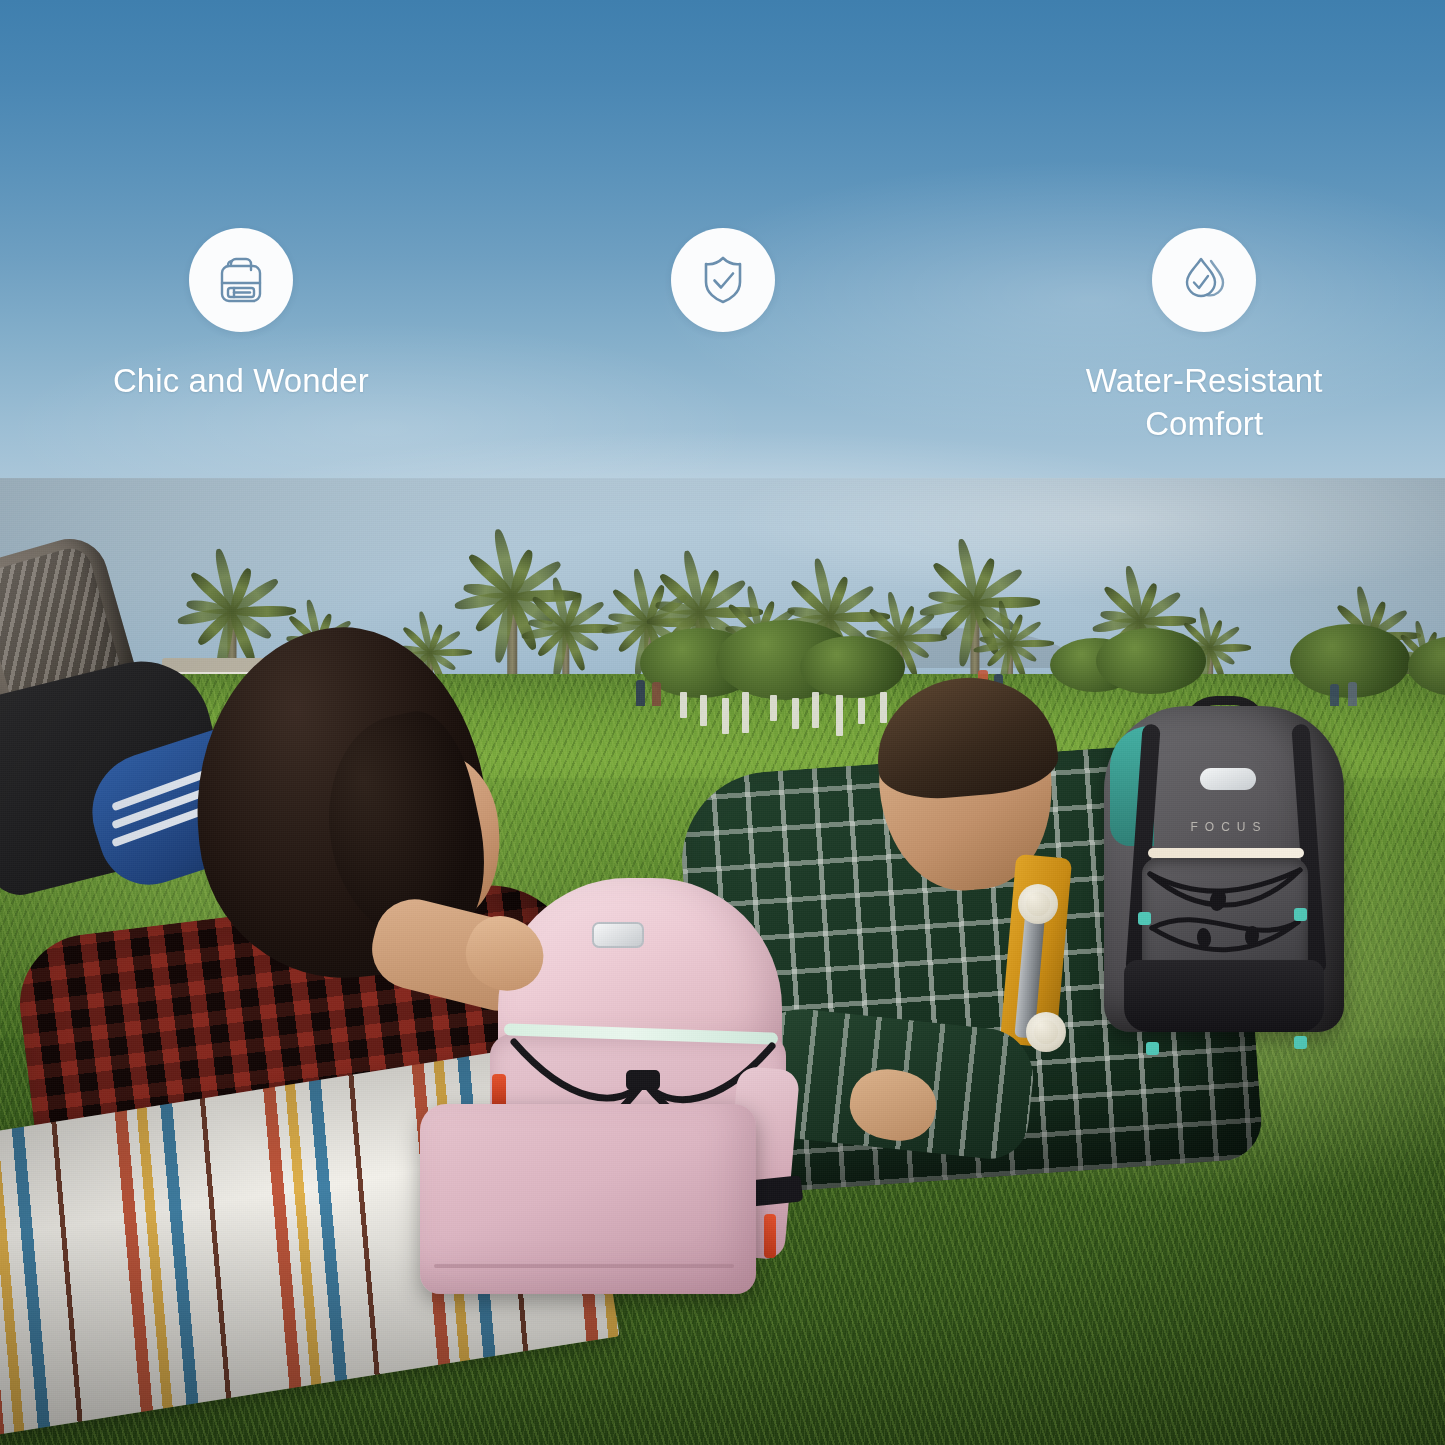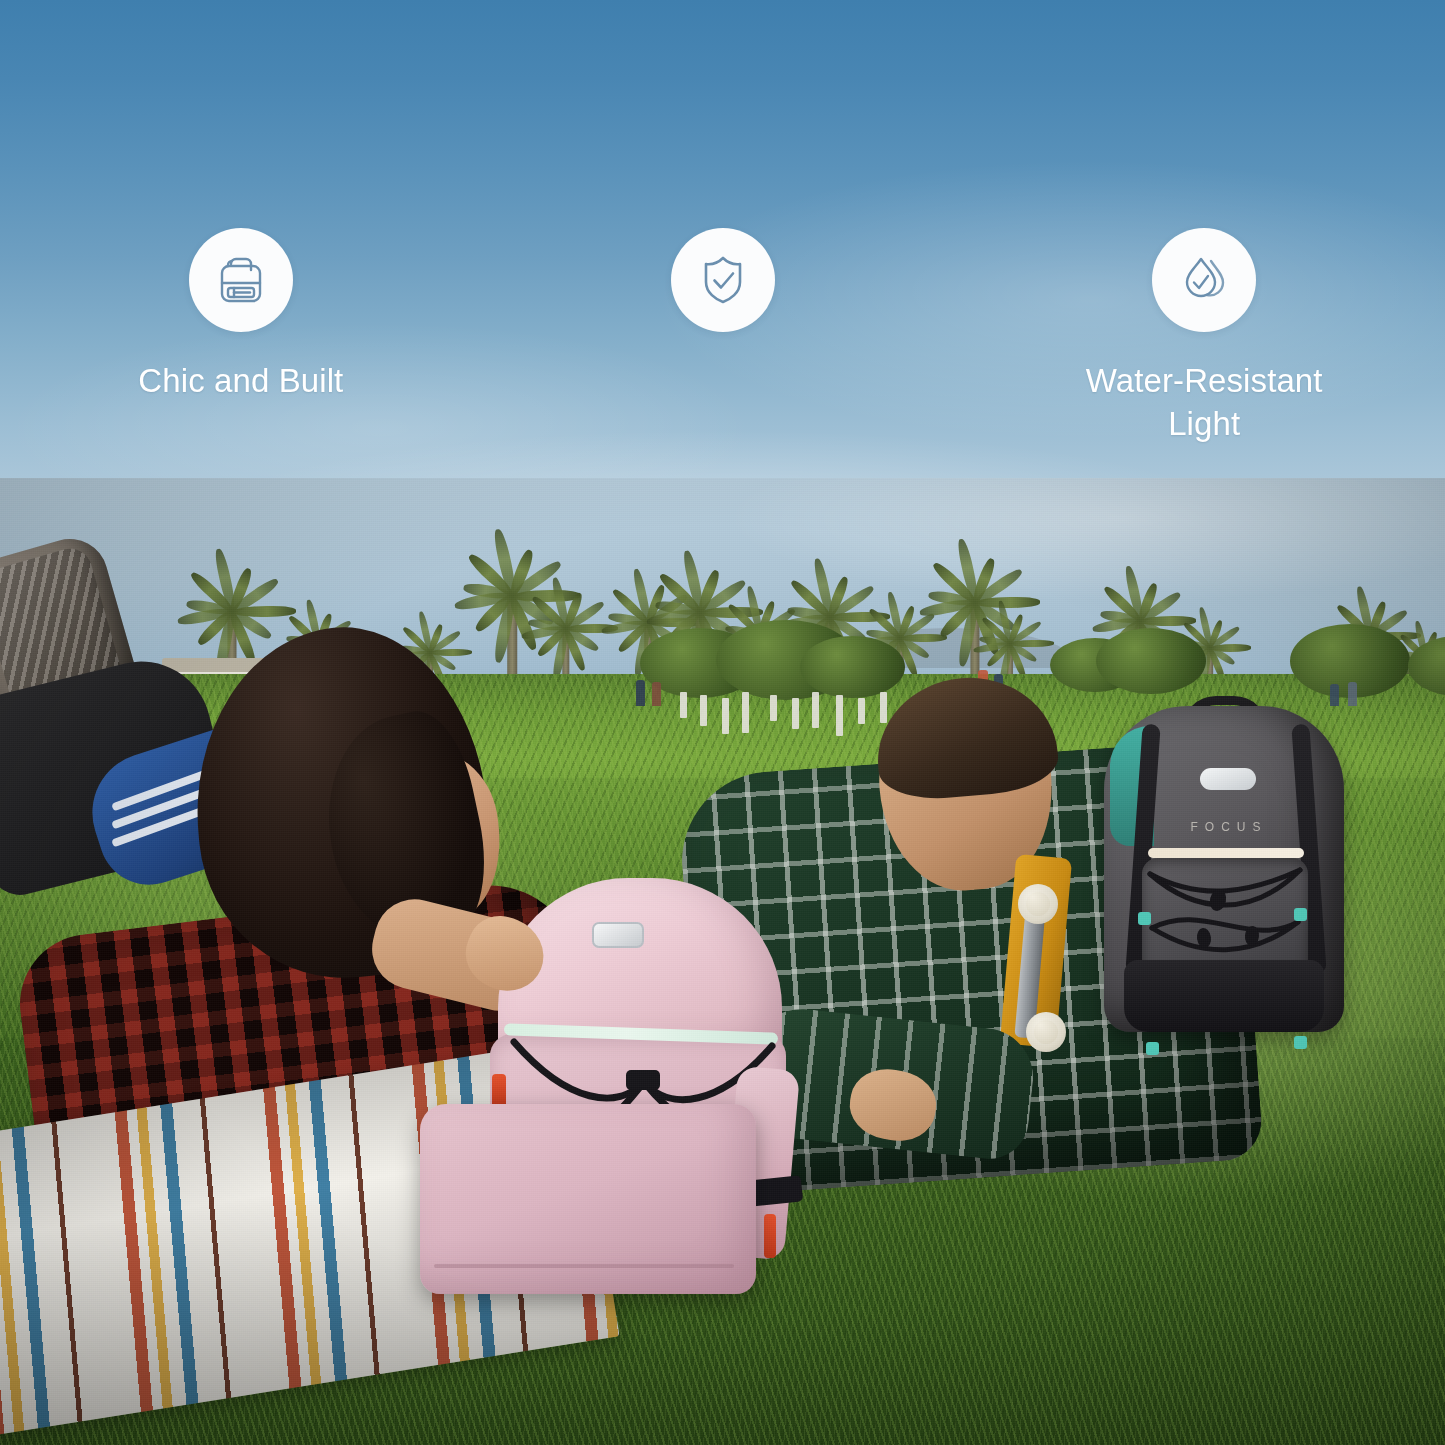--- a/index.html
+++ b/index.html
@@ -493,21 +493,21 @@
             <path d="M19 13 a5 5 0 0 1 5-5 h10 a5 5 0 0 1 5 5 v6"></path>
             <rect x="10" y="15" width="38" height="35" rx="7"></rect>
             <path d="M16 15 v-1 a4 4 0 0 1 4-4"></path>
             <line x1="10" y1="32" x2="48" y2="32"></line>
             <rect x="16" y="37" width="26" height="9" rx="2.5"></rect>
             <path d="M22 37 v9"></path>
             <line x1="22" y1="41.5" x2="38" y2="41.5"></line>
           </g>
         </svg>
       </div>
-      <div class="feature-label">Chic and Built</div>
+      <div class="feature-label">Chic and Wonder</div>
     </div>
 
     <div class="feature">
       <div class="badge">
         <svg width="58" height="58" viewBox="0 0 58 58">
           <g fill="none" stroke="#6b8fae" stroke-width="2.6" stroke-linecap="round" stroke-linejoin="round">
             <path d="M29 7 C23 13 16 13.5 12 13 v18 c0 11 10 17.5 17 20 7-2.5 17-9 17-20 V13 c-4 .5-11 0-17-6z"></path>
             <path d="M20.5 29.5 l6.5 7 L39 22.5"></path>
           </g>
         </svg>
@@ -517,21 +517,21 @@
     <div class="feature">
       <div class="badge">
         <svg width="58" height="58" viewBox="0 0 58 58">
           <g fill="none" stroke="#6b8fae" stroke-width="2.4" stroke-linecap="round" stroke-linejoin="round">
             <path d="M36 10 c6 9 12 14.5 12 21.5 A13 13 0 0 1 32 44" opacity=".85"></path>
             <path d="M26 8 C20 17 12 23 12 31 a14 14 0 0 0 28 0 c0-8-8-14-14-23z"></path>
             <path d="M19 31.5 l5 5.5 L33 25"></path>
           </g>
         </svg>
       </div>
-      <div class="feature-label">Water-Resistant Light</div>
+      <div class="feature-label">Water-Resistant Comfort</div>
     </div>
 
 
   </div>
 
   <div class="photo">
 
     <div class="photo-sky"></div>
     <div class="hill"></div>
 

